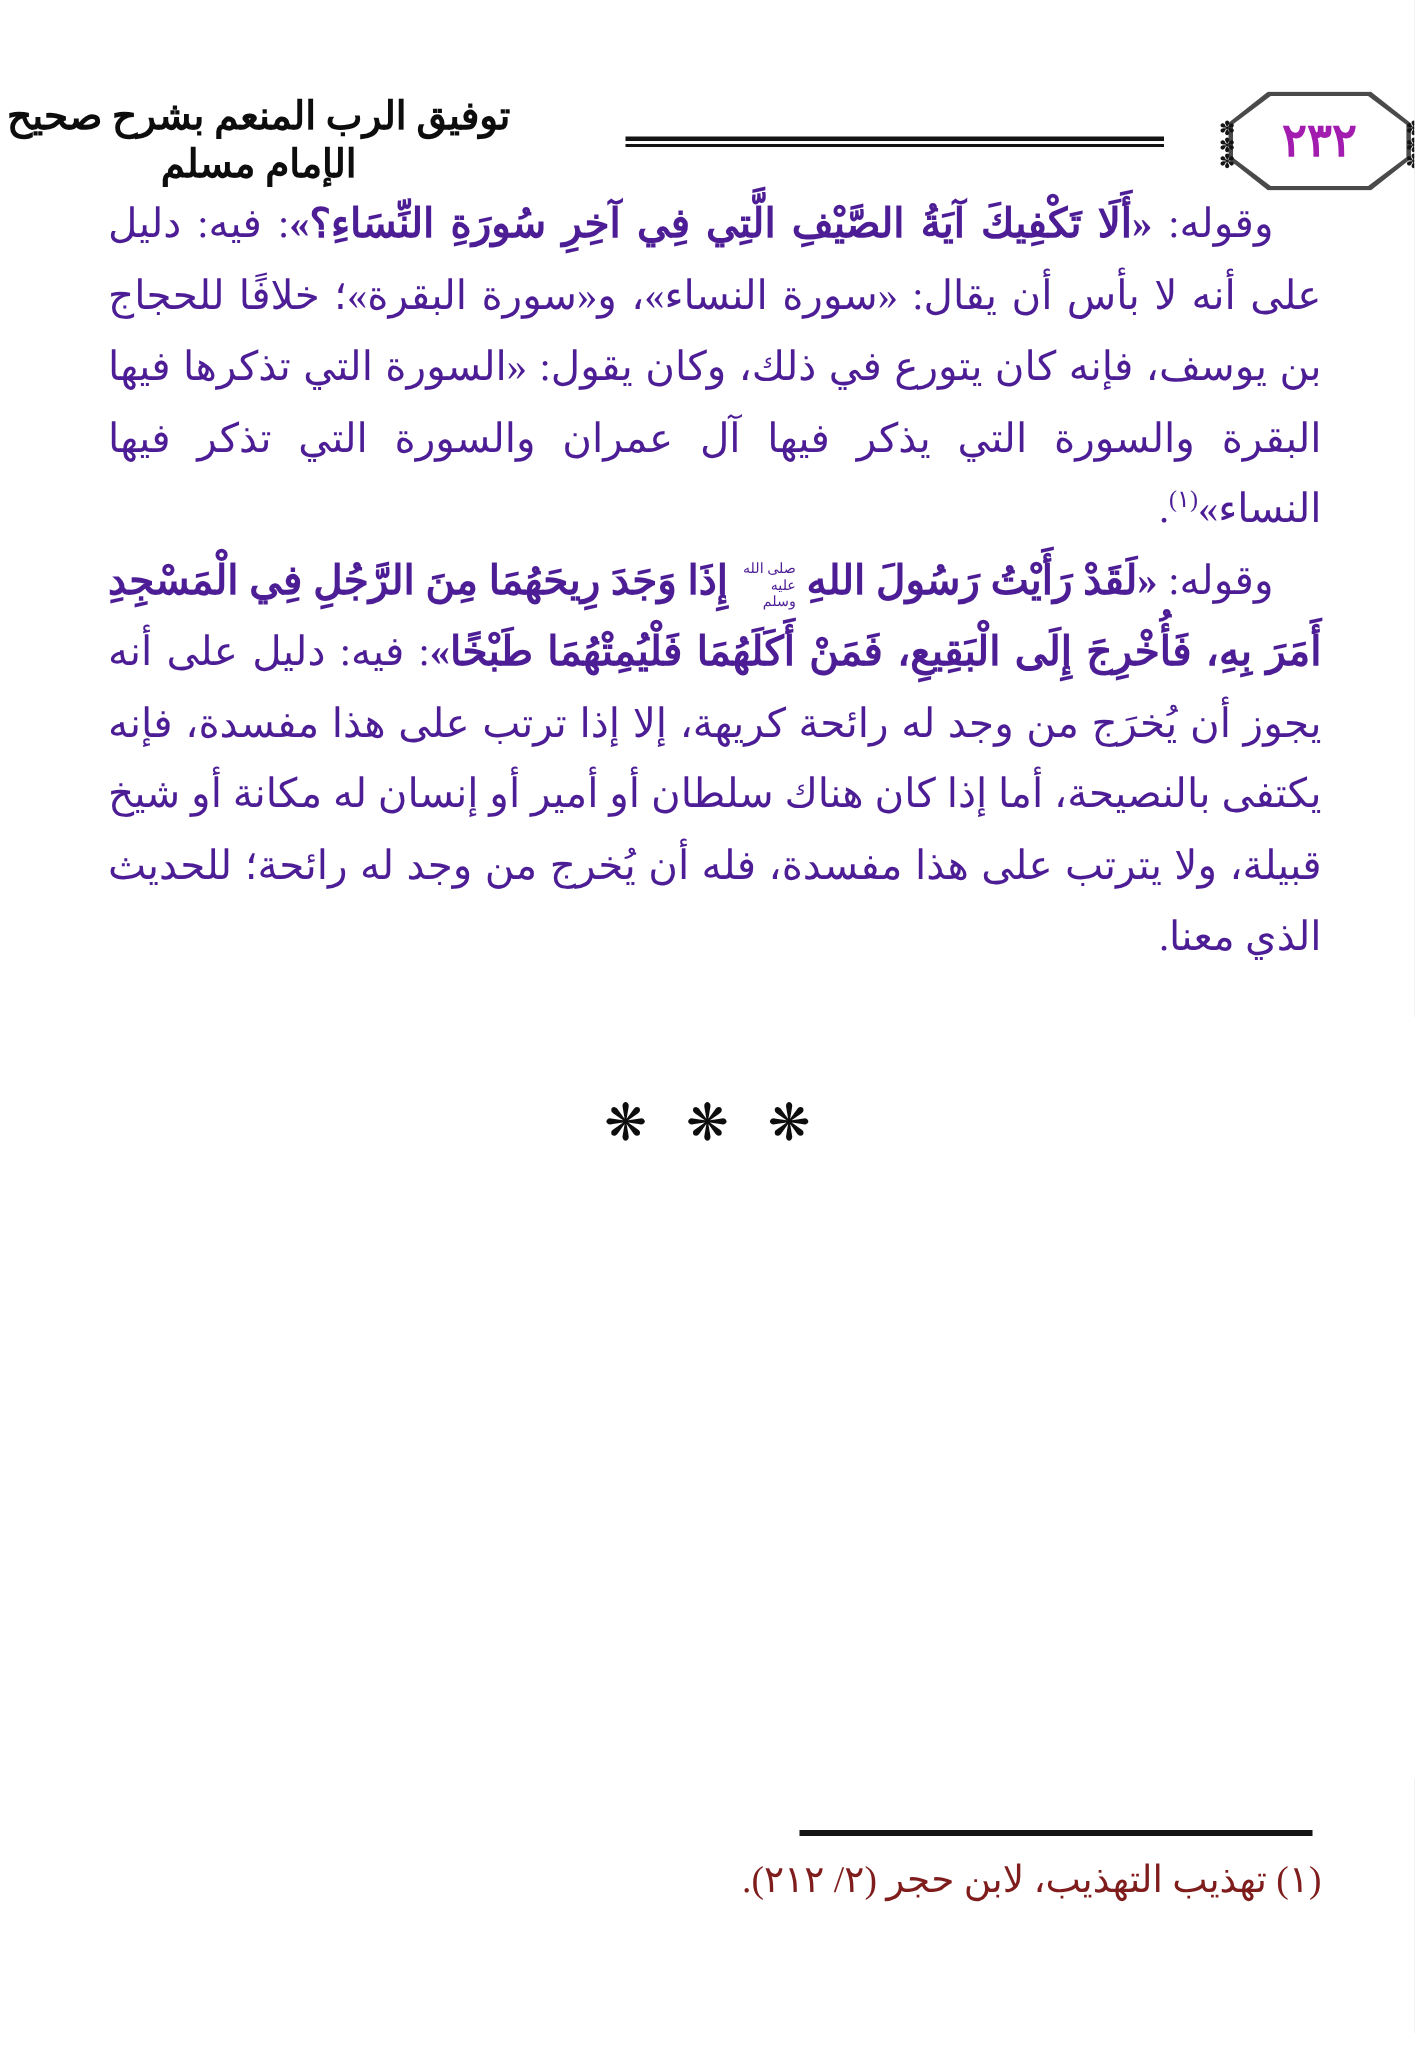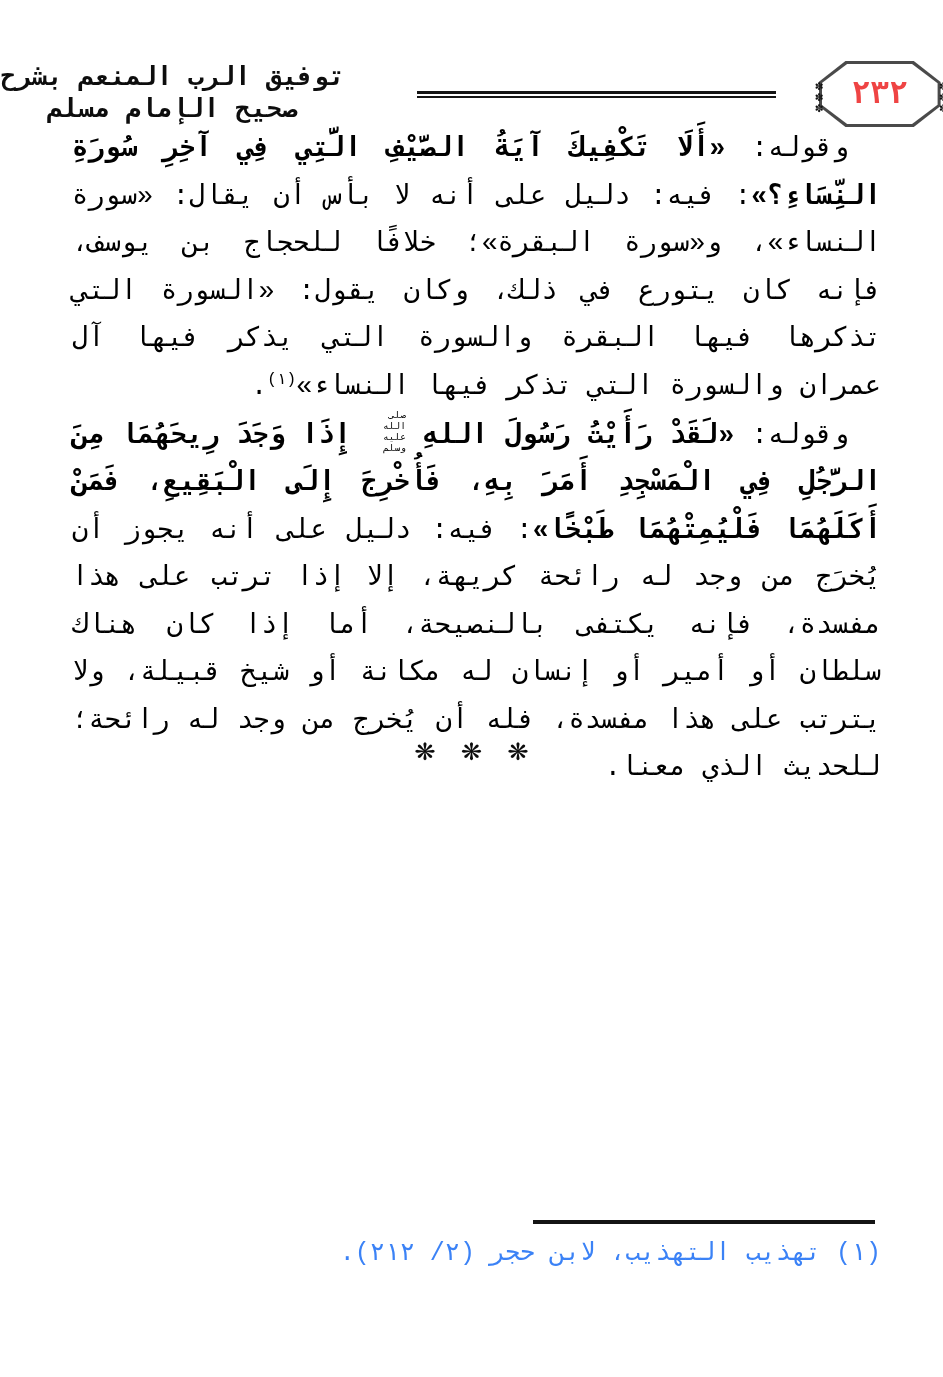--- a/index.html
+++ b/index.html
@@ -3,21 +3,21 @@
 <meta charset="utf-8">
 <style>
   * { margin:0; padding:0; box-sizing:border-box; }
   html,body { background:#e8e8e8; }
   .page {
     position:relative;
     width:943px; height:1377px;
     margin:0 auto;
     background:#ffffff;
     color:#111111;
-    font-family:Liberation Mono, monospace;
+    font-family:Liberation Serif, serif;
     overflow:hidden;
     direction:rtl;
   }
 
   
   .header {
     position:absolute; top:42px; left:0; right:0; height:104px;
     display:flex; flex-direction:row-reverse; align-items:center;
   }
   .book-title {
@@ -55,34 +55,34 @@
     clip-path:polygon(22% 0,78% 0,100% 32%,100% 68%,78% 100%,22% 100%,0 68%,0 32%);
     display:flex; align-items:center; justify-content:center;
   }
   .octagon-inner {
     width:116px; height:60px;
     background:#ffffff;
     clip-path:polygon(22% 0,78% 0,100% 32%,100% 68%,78% 100%,22% 100%,0 68%,0 32%);
     display:flex; align-items:center; justify-content:center;
   }
   .page-number {
-    font-size:31px; font-weight:bold; color:#ef4444;
+    font-size:31px; font-weight:bold; color:#a21caf;
     letter-spacing:1px;
     padding-bottom:2px;
   }
 
   
   .body-text {
     position:absolute;
     top:126px; right:62px; left:72px;
     direction:rtl;
     text-align:justify;
     font-size:27px;
     line-height:47.5px;
-    color:#000000;
+    color:#4c1d95;
   }
   .para { margin:0; text-indent:32px; }
   .hadith { font-weight:bold; }
   .fn-marker {
     font-size:16px;
     vertical-align:super;
     line-height:0;
     font-weight:normal;
   }
   .honorific {
@@ -111,21 +111,21 @@
     width:342px; height:4px;
     background:#141414;
   }
   .fn-text {
     position:absolute;
     top:1234px; right:62px; left:72px;
     direction:rtl;
     text-align:right;
     font-size:25px;
     line-height:40px;
-    color:#3b82f6;
+    color:#7f1d1d;
   }
 </style>
 </head>
 <body>
 
 <div class="page">
 
   <header class="header">
     <div class="book-title">توفيق الرب المنعم بشرح صحيح الإمام مسلم</div>
     <div class="header-rule"></div>

